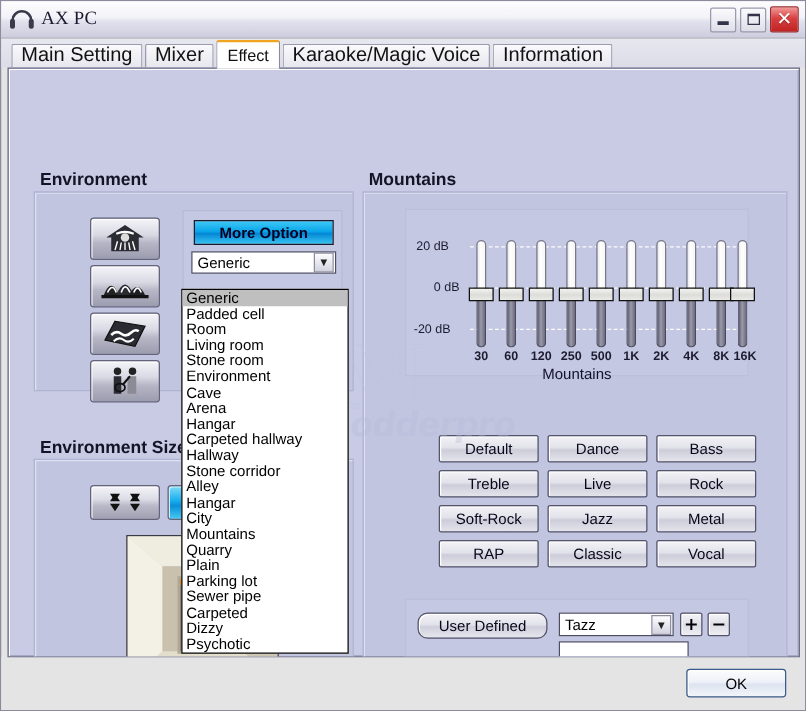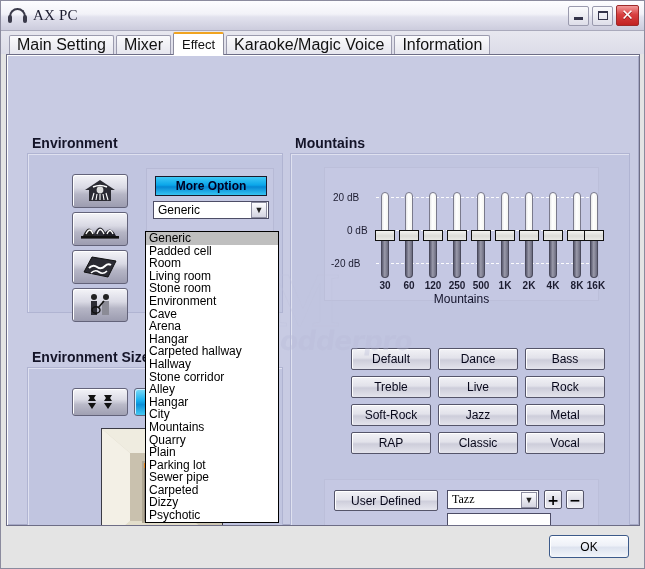--- a/index.html
+++ b/index.html
@@ -259,31 +259,31 @@
     font-size:12px; color:#07071a; cursor:default;
   }
 
   
   #ud-box {
     position:absolute; left:33px; top:325px; width:275px; height:58px;
     background:#c5c8e3; border:1px solid #bcbfda;
   }
   #ud-btn {
     position:absolute; left:9px; top:10px; width:104px; height:21px;
-    border:1px solid #55556a; border-radius:2px;
+    border:1px solid #55556a; border-radius:8px;
     background:linear-gradient(to bottom,#f2f2f6 0%,#e3e3eb 45%,#cfcfdc 55%,#e6e6ee 100%);
     box-shadow:inset 1px 1px 0 #ffffff;
     display:flex; align-items:center; justify-content:center;
     font-size:12px; color:#07071a; cursor:default;text-align:center;
   }
   #ud-combo {
     position:absolute; left:122px; top:10px; width:92px; height:19px;
     background:#fff; border:1px solid #4d4d66; display:flex; align-items:center;
   }
-  #ud-combo .cv { flex:1; padding-left:4px; font-size:12px;font-family:Liberation Serif, serif; }
+  #ud-combo .cv { flex:1; padding-left:4px; font-size:12px; }
   .pm-btn {
     position:absolute; top:10px; width:18px; height:19px;
     border:1px solid #55556a; border-radius:2px;
     background:linear-gradient(to bottom,#f4f4f8,#dddde7 55%,#eeeef4);
     box-shadow:inset 1px 1px 0 #ffffff;
     display:flex; align-items:center; justify-content:center;
     font-size:14px; font-weight:bold; color:#000; cursor:default;
     font-family:"DejaVu Sans", sans-serif; line-height:1;
   }
   #ud-plus { left:219px; }

